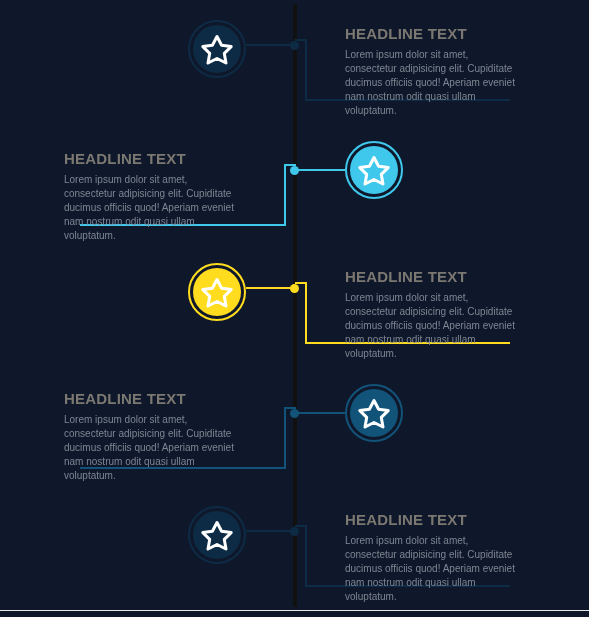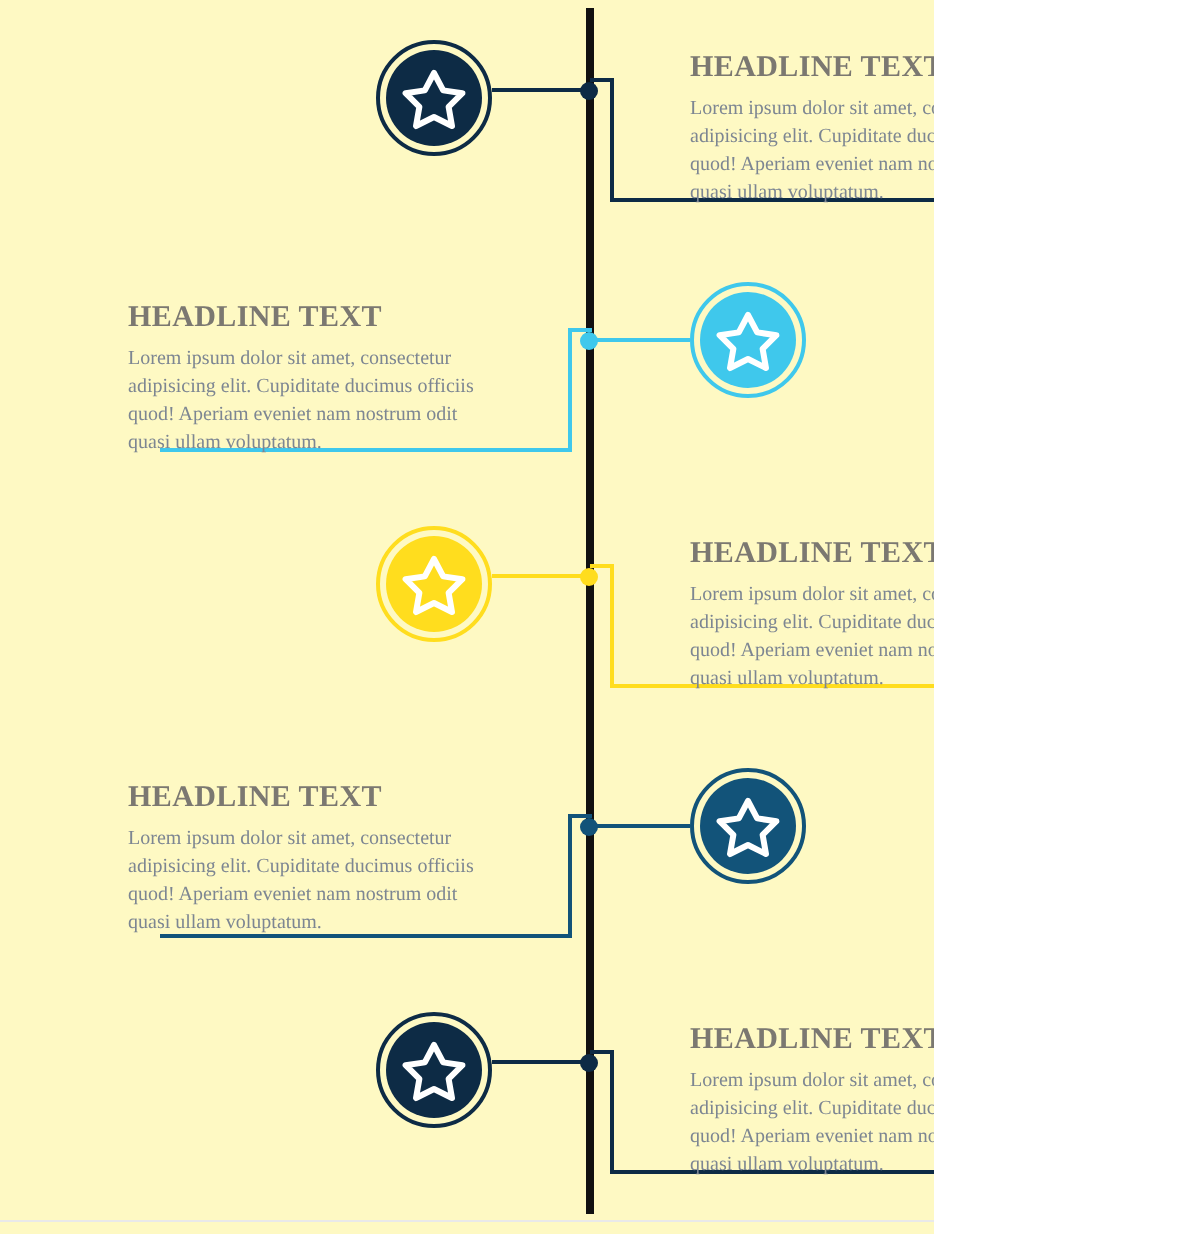--- a/index.html
+++ b/index.html
@@ -5,25 +5,24 @@
   html, body {
     margin: 0;
     padding: 0;
     background: #ffffff;
   }
   body {
     font-family: "Liberation Sans", sans-serif;
   }
   #canvas {
     position: relative;
-    width: 467px;
+    width: 589px;
     height: 617px;
-    background: #fef9c3;
+    background: #0f172a;
     overflow: hidden;
-    font-family: Liberation Serif, serif;
   }
   #bottom-rule {
     position: absolute;
     left: 0;
     top: 610px;
     width: 589px;
     height: 1px;
     background: #e9e9e9;
   }
   

